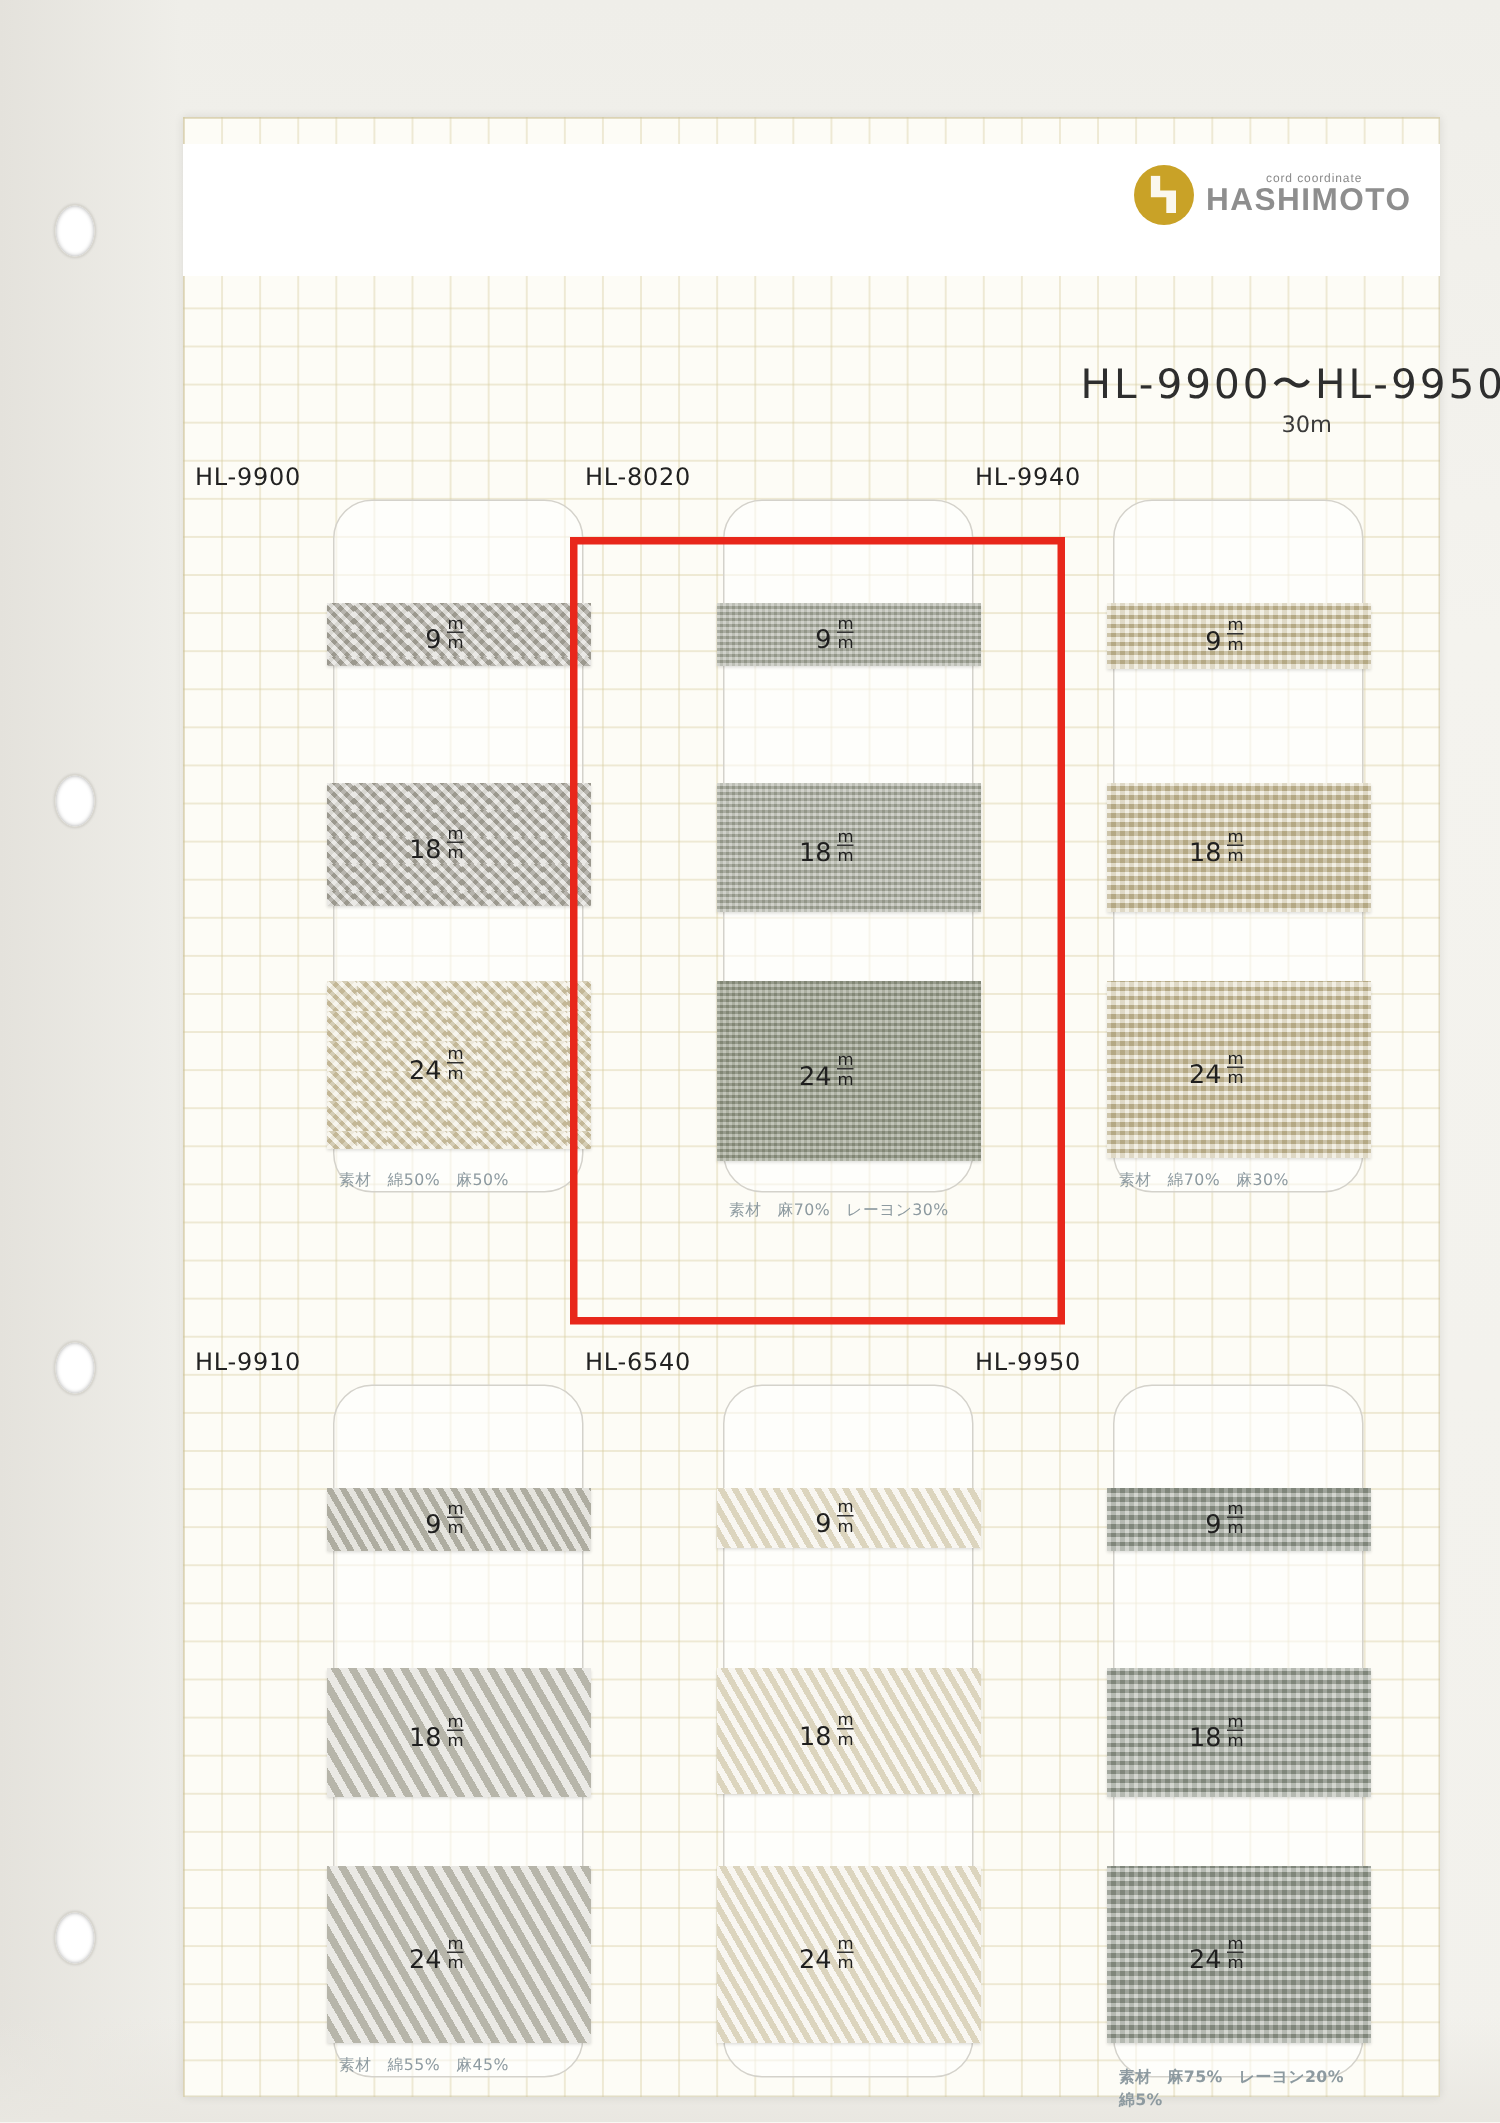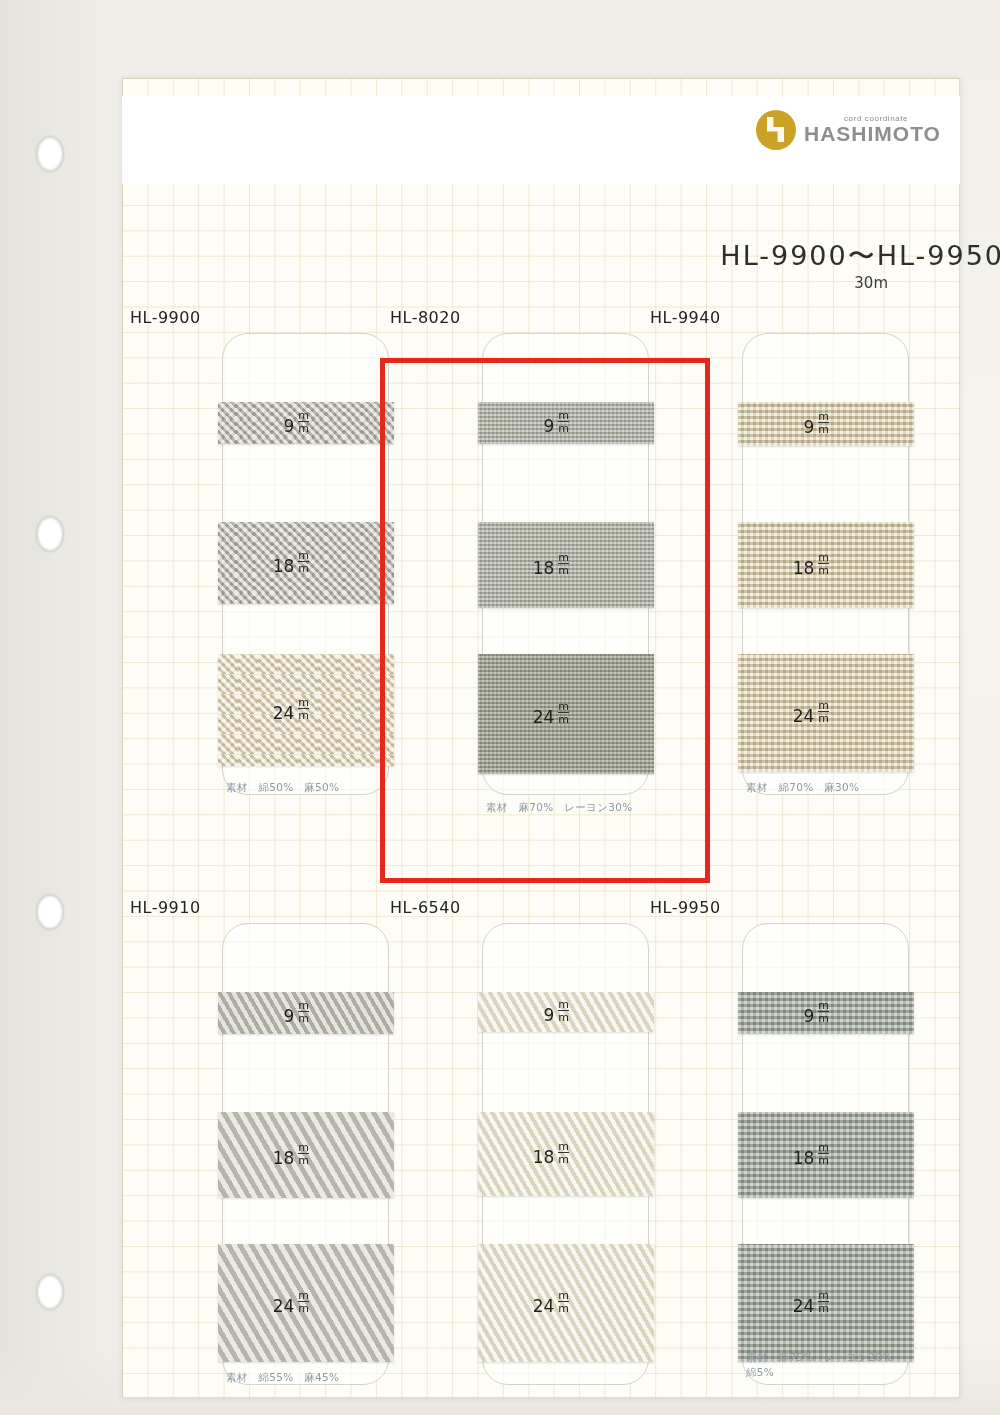--- a/index.html
+++ b/index.html
@@ -377,19 +377,19 @@
         <div class="col-block" style="left: 528px; top: 590px;">
           <div class="col-label">HL-9950</div>
           <div class="card">
             <div class="swatch tex-burlap-sage" style="top: 68px; height: 42px;"></div>
             <div class="size-label" style="top: 76px;"><span>9</span><span class="unit"><span class="num">m</span><span class="den">m</span></span></div>
             <div class="swatch tex-burlap-sage" style="top: 188px; height: 86px;"></div>
             <div class="size-label" style="top: 218px;"><span>18</span><span class="unit"><span class="num">m</span><span class="den">m</span></span></div>
             <div class="swatch tex-burlap-sage" style="top: 320px; height: 118px;"></div>
             <div class="size-label" style="top: 366px;"><span>24</span><span class="unit"><span class="num">m</span><span class="den">m</span></span></div>
           </div>
-          <div class="material-note" style="top: 452px;">素材　麻75%　レーヨン20%<br>綿5%</div>
+          <div class="material-note" style="top: 480px; font-weight: bold;">素材　麻75%　レーヨン20%<br>綿5%</div>
         </div>
       </div>
 
     <div class="highlight-box" style="left: 258px; top: 280px; width: 330px; height: 525px; border-color: rgb(232, 39, 27);"></div>
   </div>
 </div>
 
 </body></html>

